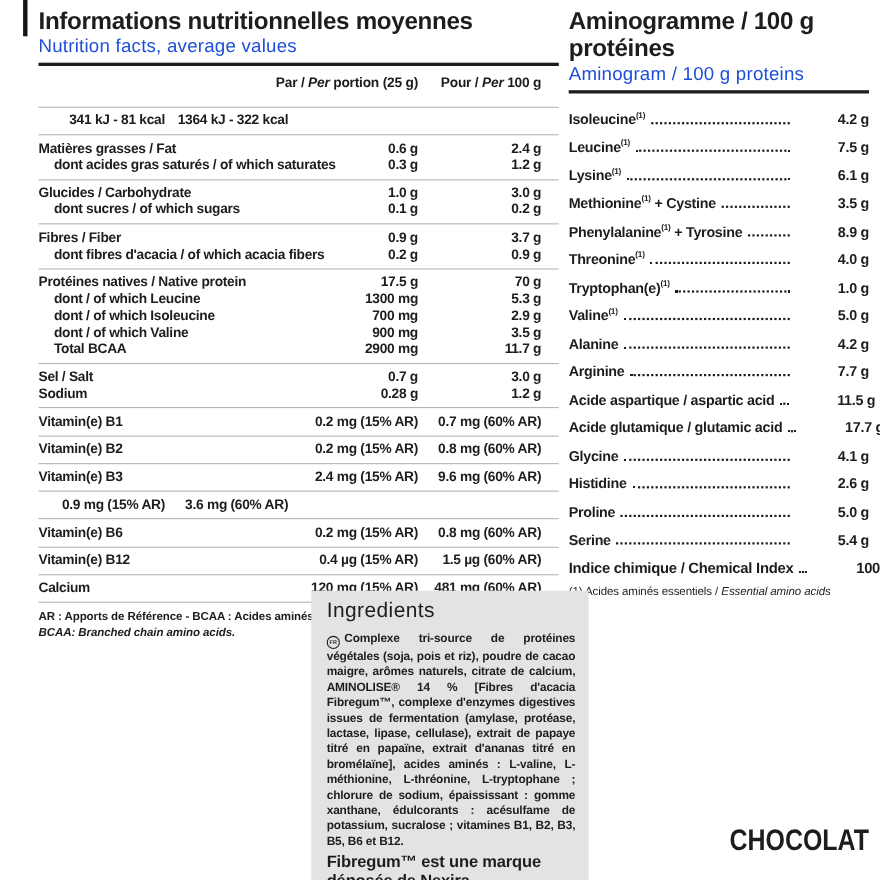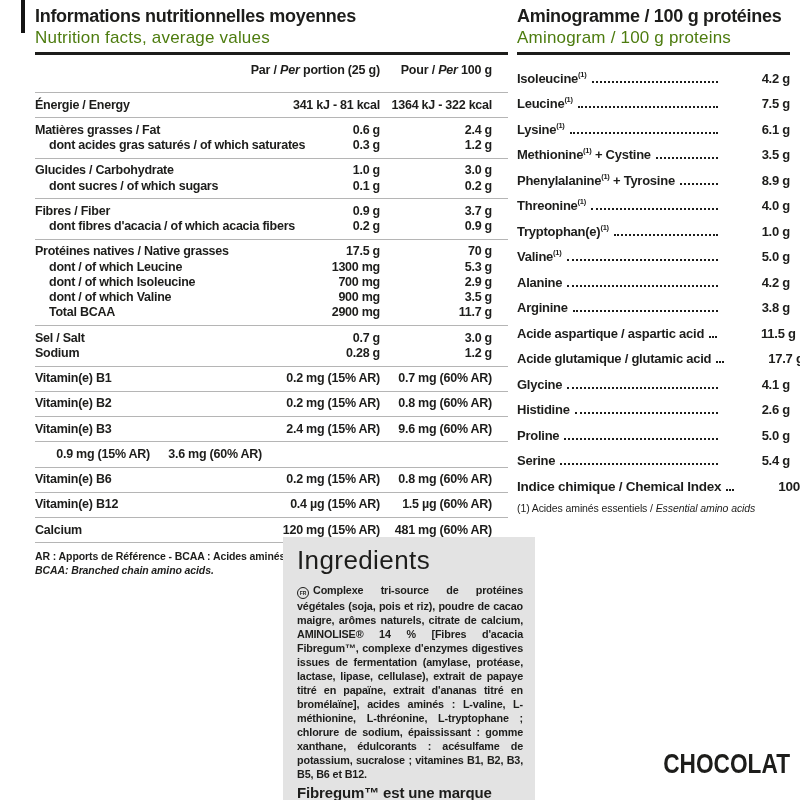--- a/index.html
+++ b/index.html
@@ -6,22 +6,22 @@
   body{
     width:800px;height:800px;position:relative;overflow:hidden;
     background:#ffffff;color:#1d1d1b;
     font-family:"Liberation Sans", sans-serif;
     -webkit-font-smoothing:antialiased;
   }
   .crop-mark{position:absolute;left:21px;top:0;width:4px;height:33px;background:#141414;}
 
   
   .left-col{position:absolute;left:35px;top:6px;width:473px;}
-  .panel-title{font-size:18px;font-weight:700;letter-spacing:-0.3px;margin:0;line-height:1.15;}
-  .panel-sub{font-size:17px;font-weight:400;letter-spacing:0.2px;margin:1px 0 0;line-height:1.15;color:#4d7c0f;}
+  .panel-title{font-size:22px;font-weight:700;letter-spacing:-0.3px;margin:0;line-height:1.15;}
+  .panel-sub{font-size:17px;font-weight:400;letter-spacing:0.2px;margin:1px 0 0;line-height:1.15;color:#1d4ed8;}
   .thick-rule{height:3px;background:#1d1d1b;margin-top:5px;}
 
   .table-head{display:flex;align-items:flex-end;padding:8px 0 15px;border-bottom:1px solid #b5b5b5;
               font-size:12.5px;font-weight:700;letter-spacing:-0.2px;}
   .head-spacer{flex:1;}
   .head-portion{text-align:right;white-space:nowrap;}
   .head-100g{width:128px;padding-right:16px;box-sizing:border-box;text-align:right;white-space:nowrap;}
   .per-it{font-style:italic;}
 
   .ngroup{padding:4.5px 0;border-bottom:1px solid #b5b5b5;}
@@ -45,21 +45,21 @@
   .amino-row sup{font-size:7.5px;vertical-align:6px;line-height:0;}
   .amino-row .leader{flex:1;border-bottom:2px dotted #1d1d1b;margin:0 4px 3px 5px;min-width:8px;}
   .amino-row .a-val{white-space:nowrap;margin-left:40px;}
   .amino-index{font-size:13.5px;}
   .amino-footnote{margin:8px 0 0;font-size:10.5px;font-weight:400;letter-spacing:-0.1px;}
   .amino-footnote .en{font-style:italic;}
 
   
   .ingredients{position:absolute;left:283px;top:537px;width:252px;box-sizing:border-box;
                background:#e3e3e3;padding:8px 12px 8px 14px;}
-  .ing-title{font-size:26px;font-weight:400;letter-spacing:0.4px;margin:0 0 7px;}
+  .ing-title{font-size:19px;font-weight:400;letter-spacing:0.4px;margin:0 0 7px;}
   .ing-body{font-size:10.8px;font-weight:700;letter-spacing:-0.15px;line-height:1.3;
             text-align:justify;margin:0;}
   .fr-icon{display:inline-block;width:10px;height:10px;border:1px solid #1d1d1b;border-radius:50%;
            font-size:5px;line-height:10px;text-align:center;font-weight:700;letter-spacing:0;
            vertical-align:-1px;margin-right:4px;}
   .ing-note{font-size:15px;font-weight:700;letter-spacing:-0.15px;margin:3px 0 0;text-align:left;}
 
   
   .flavor{position:absolute;top:749px;right:10px;font-size:27px;font-weight:700;
           letter-spacing:0;transform:scaleX(0.84);transform-origin:100% 50%;white-space:nowrap;}
@@ -76,21 +76,20 @@
 
   <div class="table-head">
     <span class="head-spacer"></span>
     <span class="head-portion"><span>Par / </span><span class="per-it">Per</span><span> portion (25 g)</span></span>
     <span class="head-100g"><span>Pour / </span><span class="per-it">Per</span><span> 100 g</span></span>
   </div>
 
   <div id="nutrition-groups">
       <div class="ngroup">
         <div class="nrow">
-          <span class="label">Énergie / Energy</span>
           <span class="v1">341 kJ - 81 kcal</span>
           <span class="v2">1364 kJ - 322 kcal</span>
         </div>
       </div>
       <div class="ngroup">
         <div class="nrow">
           <span class="label">Matières grasses / Fat</span>
           <span class="v1">0.6 g</span>
           <span class="v2">2.4 g</span>
         </div>
@@ -119,21 +118,21 @@
           <span class="v2">3.7 g</span>
         </div>
         <div class="nrow">
           <span class="label indent">dont fibres d'acacia / of which acacia fibers</span>
           <span class="v1">0.2 g</span>
           <span class="v2">0.9 g</span>
         </div>
       </div>
       <div class="ngroup">
         <div class="nrow">
-          <span class="label">Protéines natives / Native grasses</span>
+          <span class="label">Protéines natives / Native protein</span>
           <span class="v1">17.5 g</span>
           <span class="v2">70 g</span>
         </div>
         <div class="nrow">
           <span class="label indent">dont / of which Leucine</span>
           <span class="v1">1300 mg</span>
           <span class="v2">5.3 g</span>
         </div>
         <div class="nrow">
           <span class="label indent">dont / of which Isoleucine</span>
@@ -263,21 +262,21 @@
         <span class="a-val">5.0 g</span>
       </div>
       <div class="amino-row">
         <span class="a-name-wrap"><span class="a-name">Alanine</span><sup class="a-sup"></sup><span class="a-tail"></span></span>
         <span class="leader"></span>
         <span class="a-val">4.2 g</span>
       </div>
       <div class="amino-row">
         <span class="a-name-wrap"><span class="a-name">Arginine</span><sup class="a-sup"></sup><span class="a-tail"></span></span>
         <span class="leader"></span>
-        <span class="a-val">3.8 g</span>
+        <span class="a-val">7.7 g</span>
       </div>
       <div class="amino-row">
         <span class="a-name-wrap"><span class="a-name">Acide aspartique / aspartic acid</span><sup class="a-sup"></sup><span class="a-tail"></span></span>
         <span class="leader"></span>
         <span class="a-val">11.5 g</span>
       </div>
       <div class="amino-row">
         <span class="a-name-wrap"><span class="a-name">Acide glutamique / glutamic acid</span><sup class="a-sup"></sup><span class="a-tail"></span></span>
         <span class="leader"></span>
         <span class="a-val">17.7 g</span>

